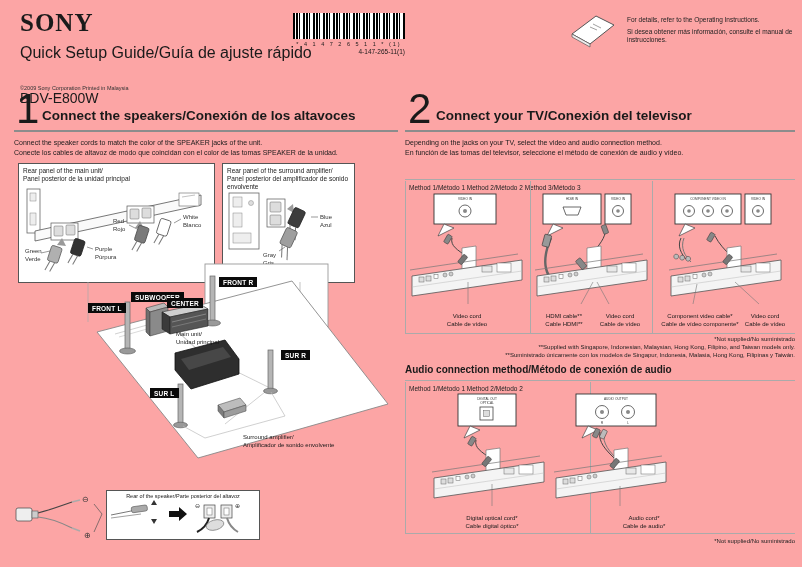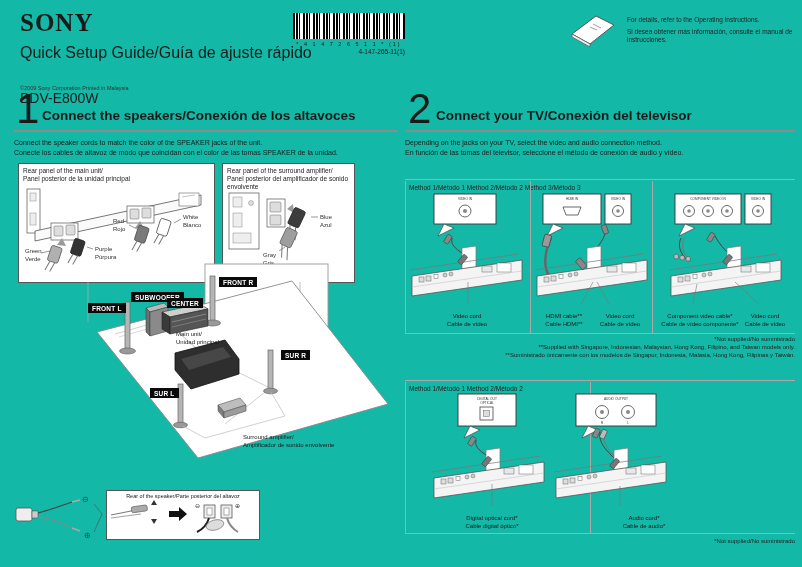--- a/index.html
+++ b/index.html
@@ -1,16 +1,16 @@
 <!DOCTYPE html>
 <html><head>
 <meta charset="utf-8">
 <style>
   html,body{margin:0;padding:0;background:#e8e8e8;}
-  .page{position:relative;width:802px;height:567px;background:#14b8a6;outline:1px solid #cfcfcf;
+  .page{position:relative;width:802px;height:567px;background:#fca5a5;outline:1px solid #cfcfcf;
         font-family:"Liberation Sans",sans-serif;color:#1a1a1a;overflow:hidden;text-decoration:underline;}
   .abs{position:absolute;}
   .brand{font-family:"Liberation Serif",serif;font-weight:bold;font-size:25px;letter-spacing:1px;}
   .doc-title{font-size:16px;}
   .model{font-size:14px;margin-top:22px;}
   .tiny{font-size:6px;color:#333;}
   .note{font-size:6.5px;line-height:8.5px;color:#222;}
   .barcode{background:repeating-linear-gradient(90deg,#000 0 2px,#fff 2px 3px,#000 3px 5px,#fff 5px 6px,#000 6px 7px,#fff 7px 10px);}
   .bc-digits{font-size:5.5px;letter-spacing:2px;text-align:center;}
   .bc-part{font-size:6.5px;text-align:right;}
@@ -375,20 +375,21 @@
   </div>
   <div class="abs cable-label" style="left:765px;top:312px;">
     <div>Video cord</div>
     <div>Cable de vídeo</div>
   </div>
 
   <div class="abs footnote" style="left:405px;top:336px;width:390px;">*Not supplied/No suministrado</div>
   <div class="abs footnote" style="left:405px;top:344px;width:390px;">**Supplied with Singapore, Indonesian, Malaysian, Hong Kong, Filipino, and Taiwan models only.</div>
   <div class="abs footnote" style="left:405px;top:352px;width:390px;">**Suministrado únicamente con los modelos de Singapur, Indonesia, Malasia, Hong Kong, Filipinas y Taiwán.</div>
 
+  <div class="abs subhead" style="left:405px;top:364px;">Audio connection method/Método de conexión de audio</div>
   <div class="abs thinrule" style="left:405px;top:380px;width:390px;"></div>
   <div class="abs methods-label" style="left:409px;top:385px;">Method 1/Método 1 Method 2/Método 2</div>
   <div class="abs vline" style="left:405px;top:382px;height:151px;"></div>
   <div class="abs vline" style="left:590px;top:382px;height:151px;"></div>
   <div class="abs thinrule" style="left:405px;top:533px;width:390px;"></div>
 
   <svg class="abs" style="left:428px;top:392px;" width="130" height="118" viewBox="0 0 130 118">
     <rect x="30" y="2" width="58" height="32" fill="#fff" stroke="#333" stroke-width="0.9"></rect>
     <text x="59" y="8" font-size="3.2" text-anchor="middle">DIGITAL OUT</text>
     <text x="59" y="12" font-size="3.2" text-anchor="middle">OPTICAL</text>

